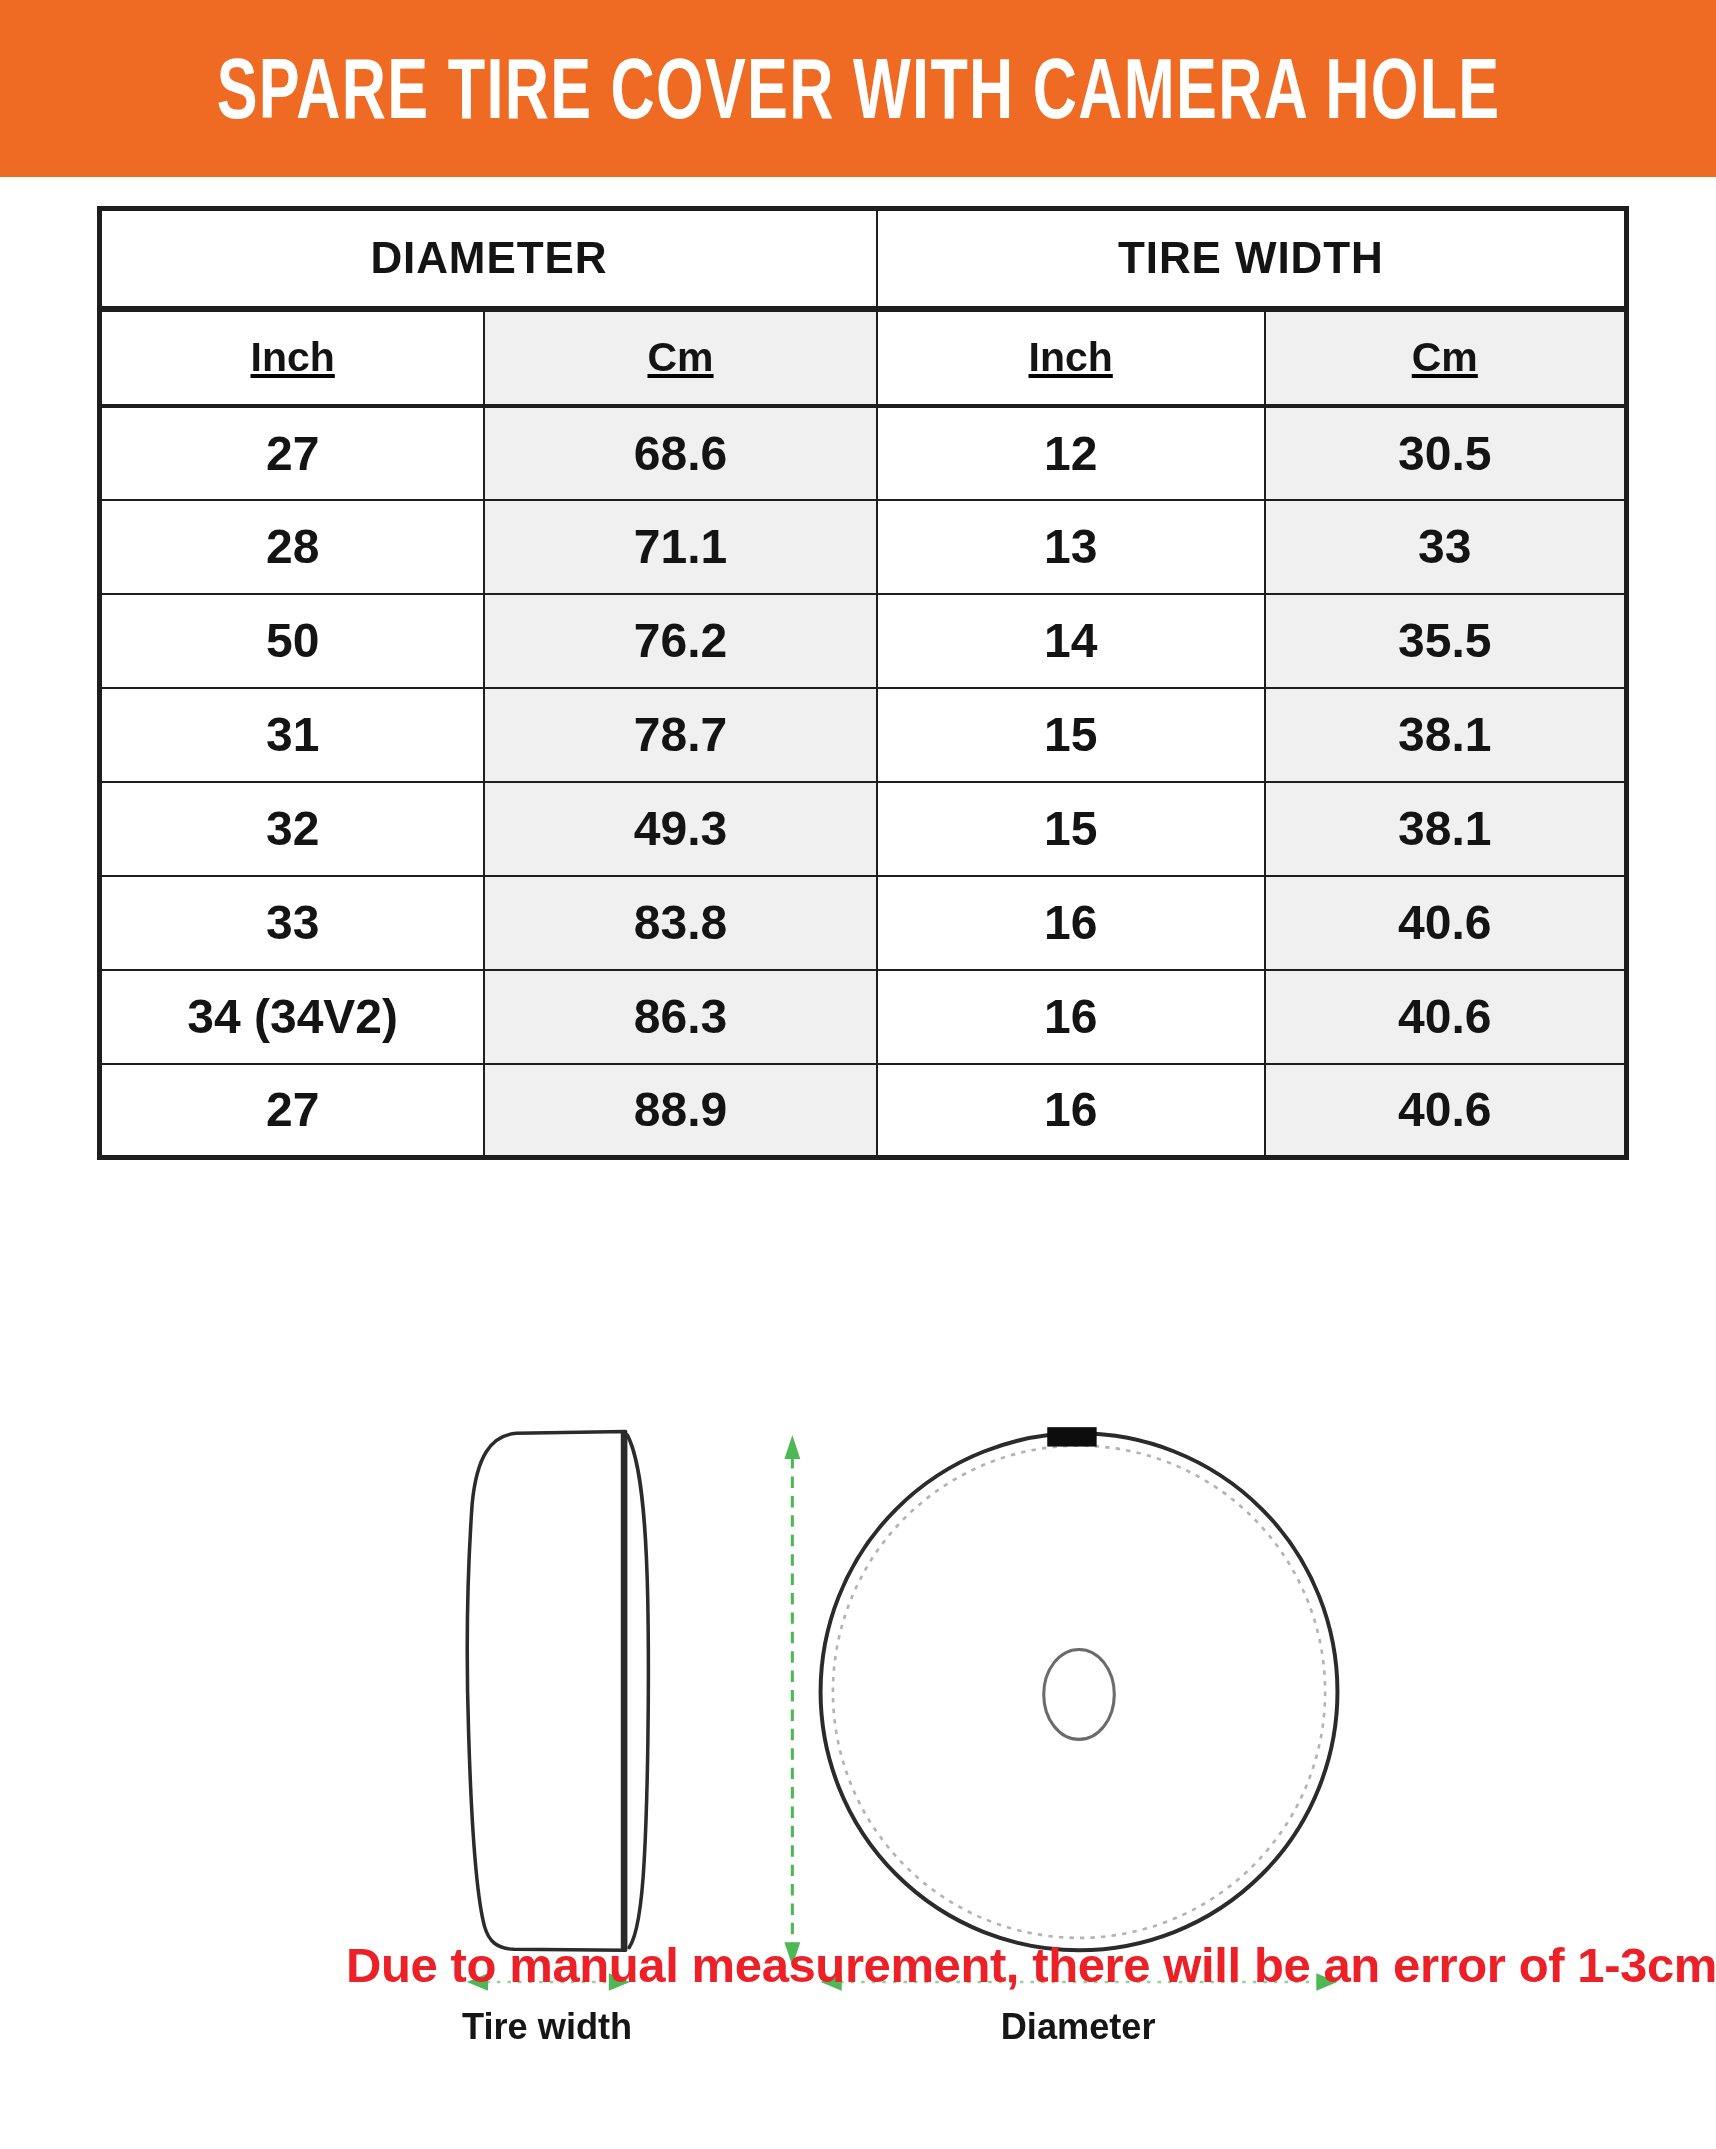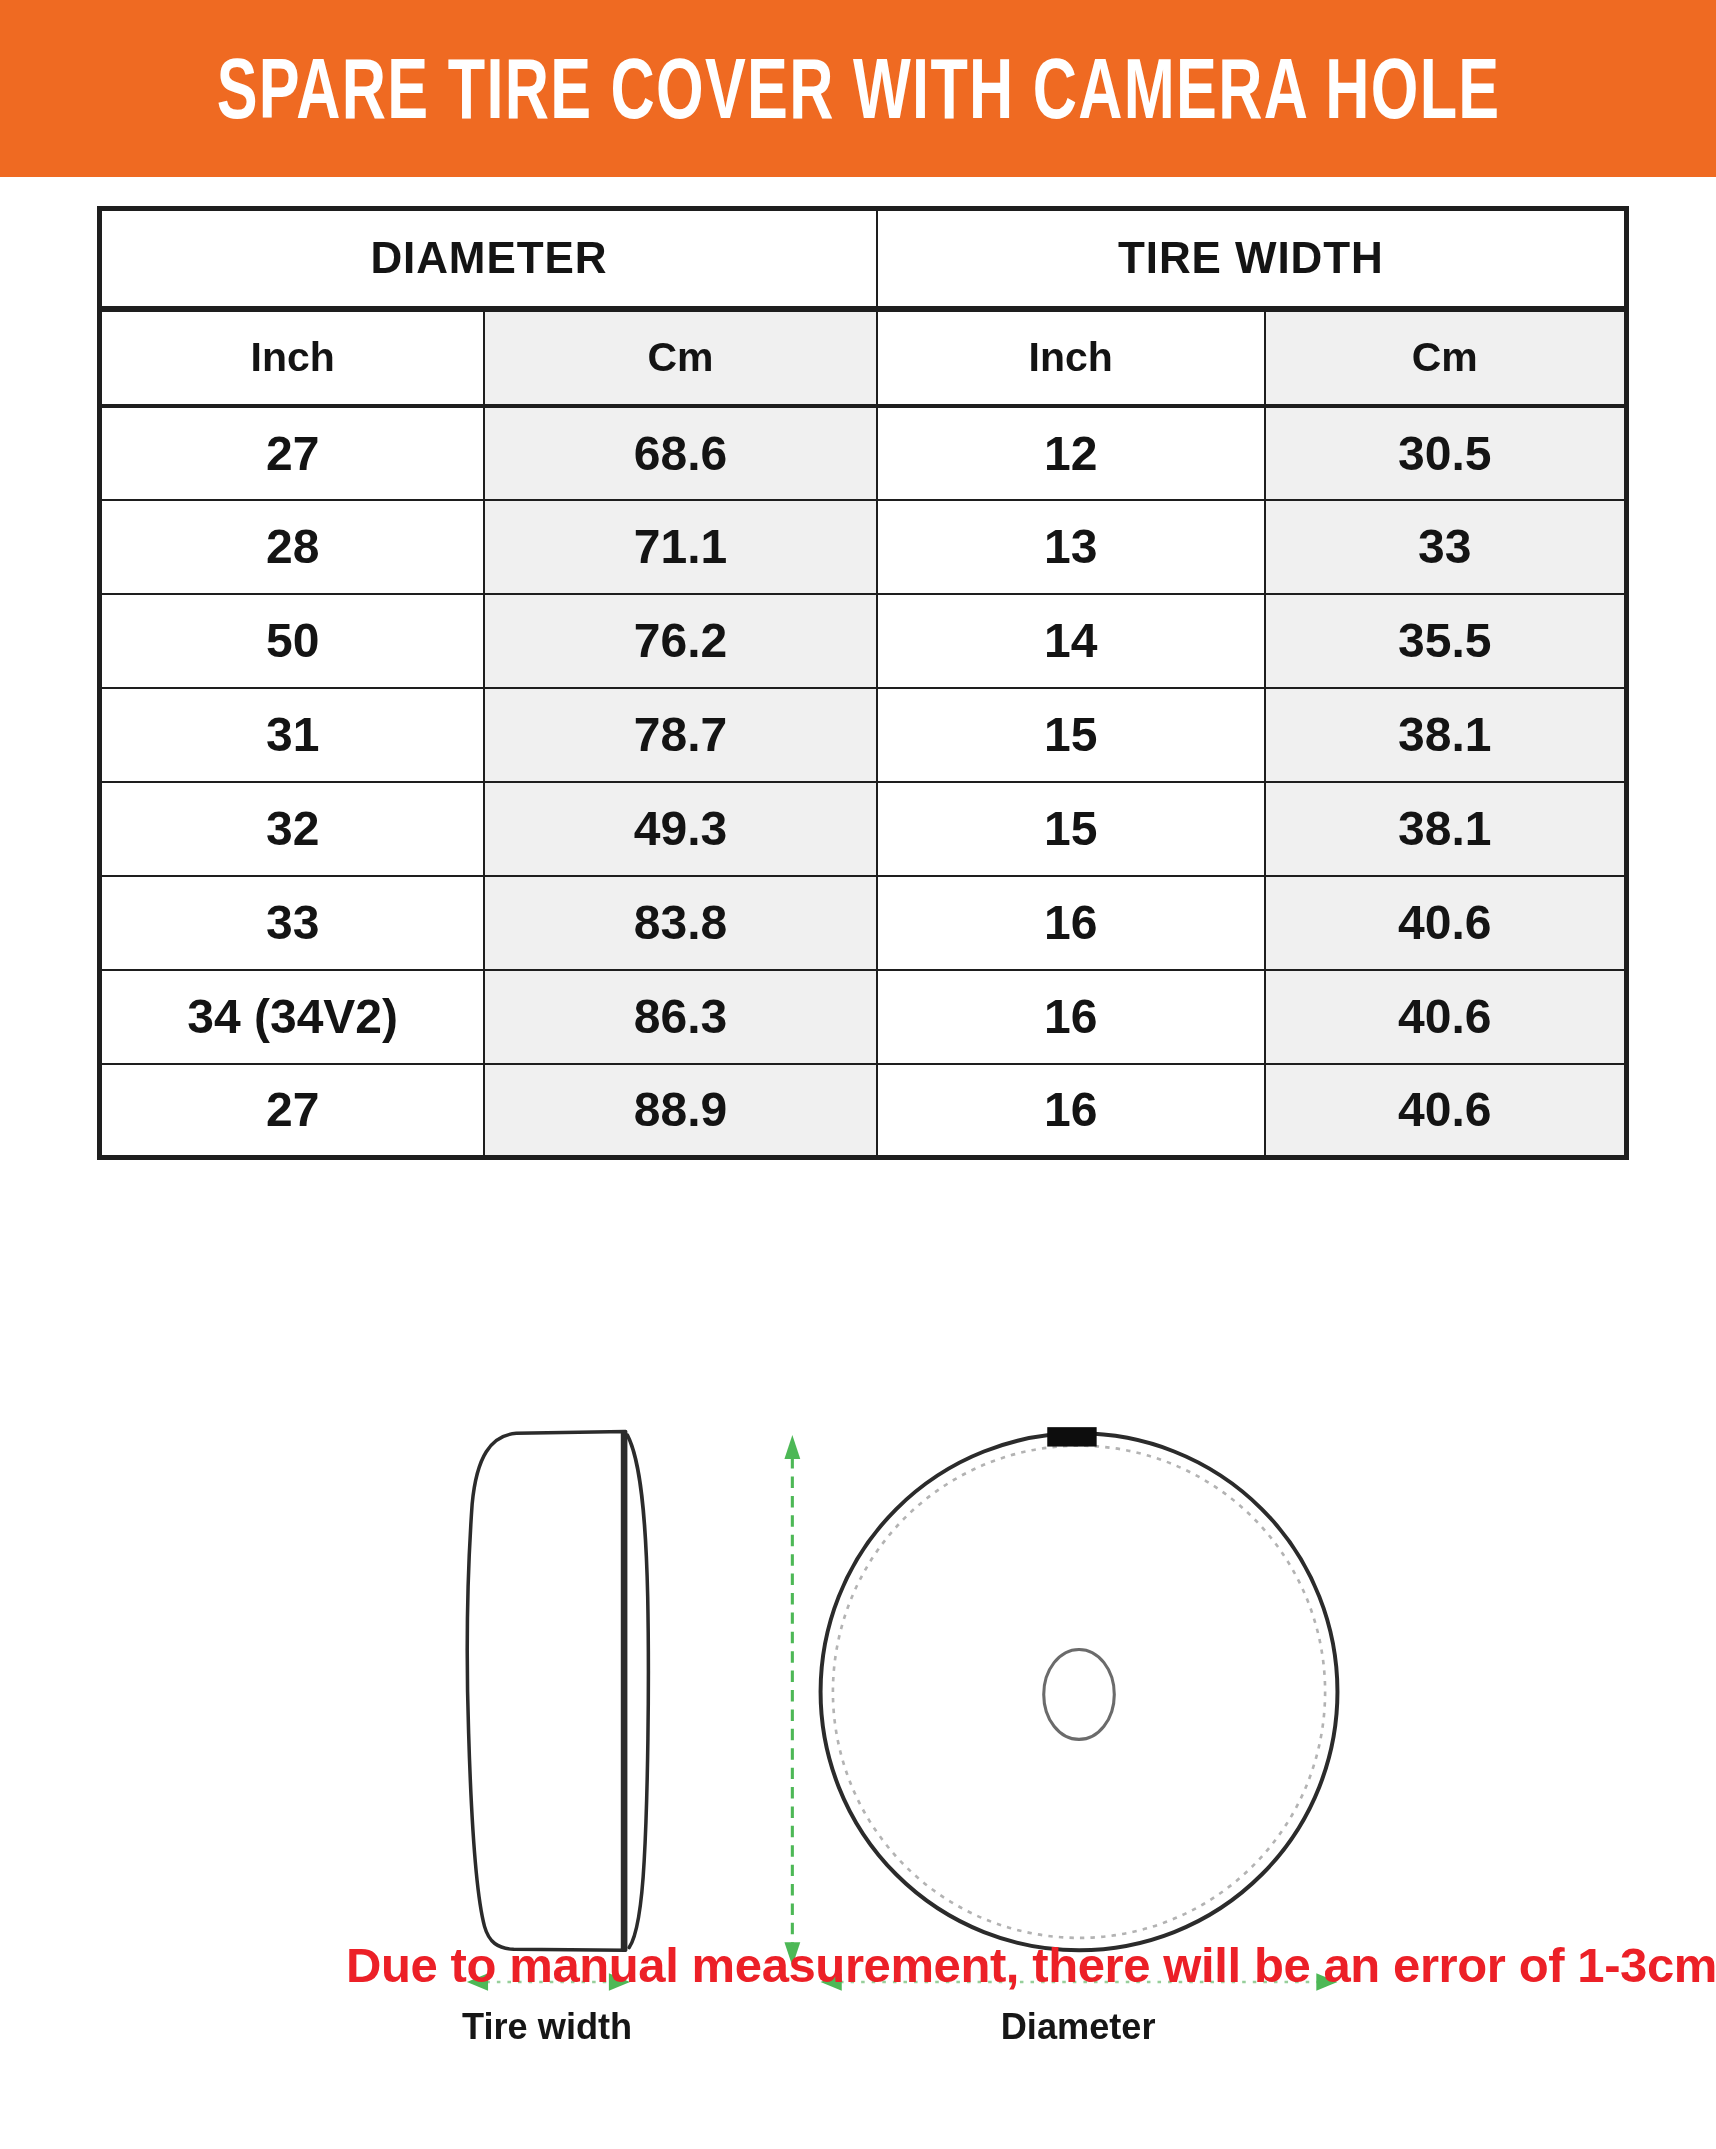--- a/index.html
+++ b/index.html
@@ -68,21 +68,21 @@
     padding: 0;
   }
   tr.group-row { height: 100px; }
   tr.group-row th {
     font-size: 44px;
     font-weight: 700;
     letter-spacing: 0.9px;
     border-bottom-width: 6.2px;
     background: #fff;
   }
-  tr.unit-row { height: 97px; }
+  tr.unit-row { height: 97px; text-decoration: underline; }
   tr.unit-row th {
     font-size: 41px;
     font-weight: 700;
     border-bottom-width: 4.4px;
   }
   tbody tr { height: 94px; }
   tbody td {
     font-size: 48px;
     font-weight: 600;
     border-top-width: 4.4px;

